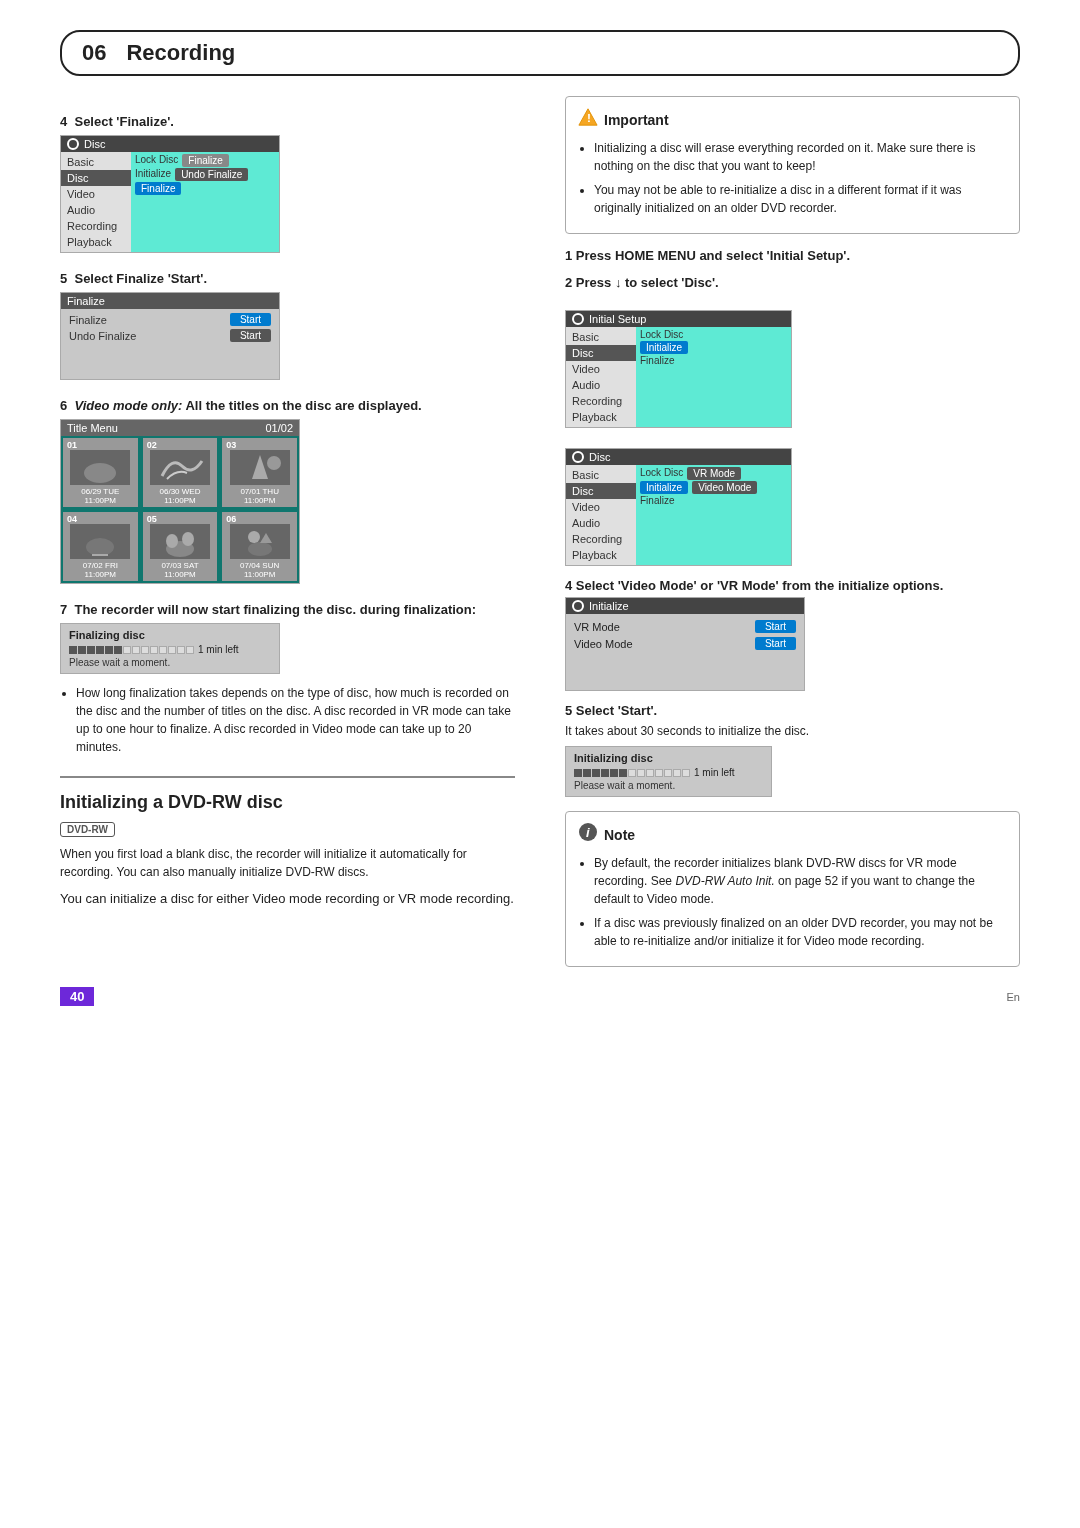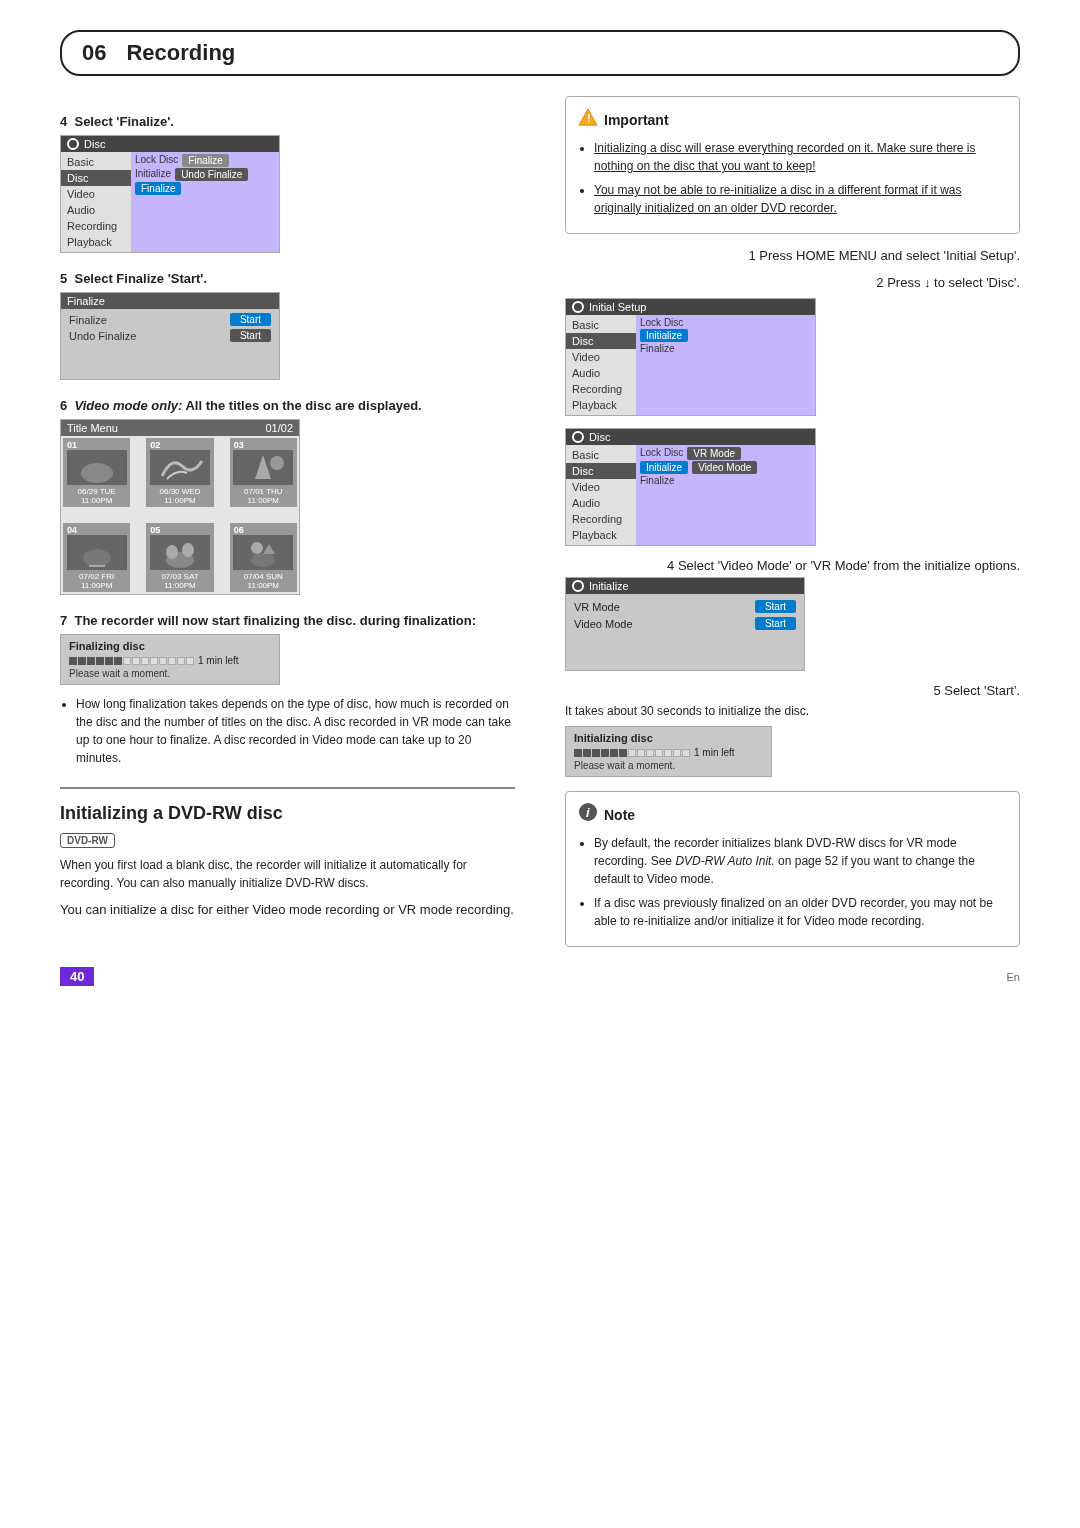--- a/index.html
+++ b/index.html
@@ -96,21 +96,21 @@
       font-size: 11px;
       color: #333;
     }
     .menu-sidebar .item.selected {
       background: #555;
       color: #fff;
     }
     .menu-main {
       flex: 1;
       padding: 2px 4px;
-      background: #c4b5fd;
+      background: #5eead4;
     }
     .menu-main .row {
       display: flex;
       gap: 4px;
       margin-bottom: 1px;
     }
     .menu-btn {
       background: #555;
       color: #fff;
       padding: 1px 6px;
@@ -170,24 +170,24 @@
     }
     .title-menu-header {
       background: #666;
       color: #fff;
       display: flex;
       justify-content: space-between;
       padding: 2px 6px;
       font-size: 11px;
     }
     .title-grid {
-      background: #e5e5e5;
+      background: #0f766e;
       display: grid;
       grid-template-columns: repeat(3, 1fr);
-      gap: 16px;
+      gap: 5px;
       padding: 2px;
     }
     .title-cell {
       background: #999;
       text-align: center;
       font-size: 9px;
       padding: 2px;
     }
     .title-cell .thumb {
       width: 60px;
@@ -301,21 +301,20 @@
     .important-title {
       font-size: 14px;
       font-weight: bold;
       margin-bottom: 6px;
       display: flex;
       align-items: center;
       gap: 6px;
     }
     .important-box ul {
       padding-left: 16px;
-      text-decoration: underline;
     }
     .important-box li {
       margin-bottom: 6px;
     }
 
     
     .note-box {
       border: 1px solid #aaa;
       border-radius: 4px;
       padding: 10px 12px;
@@ -336,32 +335,31 @@
     }
     .note-box li {
       margin-bottom: 6px;
     }
 
     
     .right-step {
       margin-bottom: 12px;
     }
     .right-step .step-num {
-      font-weight: normal;
+      font-weight: bold;
       font-size: 13px;
       margin-bottom: 4px;
-      text-align: right;
     }
 
     
     .init-menu {
       border: 1px solid #aaa;
-      width: 251px;
+      width: 227px;
       margin-bottom: 8px;
-      margin-top: 8px;
+      margin-top: 20px;
     }
 
     
     .page-footer {
       display: flex;
       justify-content: space-between;
       align-items: center;
       margin: 20px 60px 10px;
     }
     .page-num-badge {

